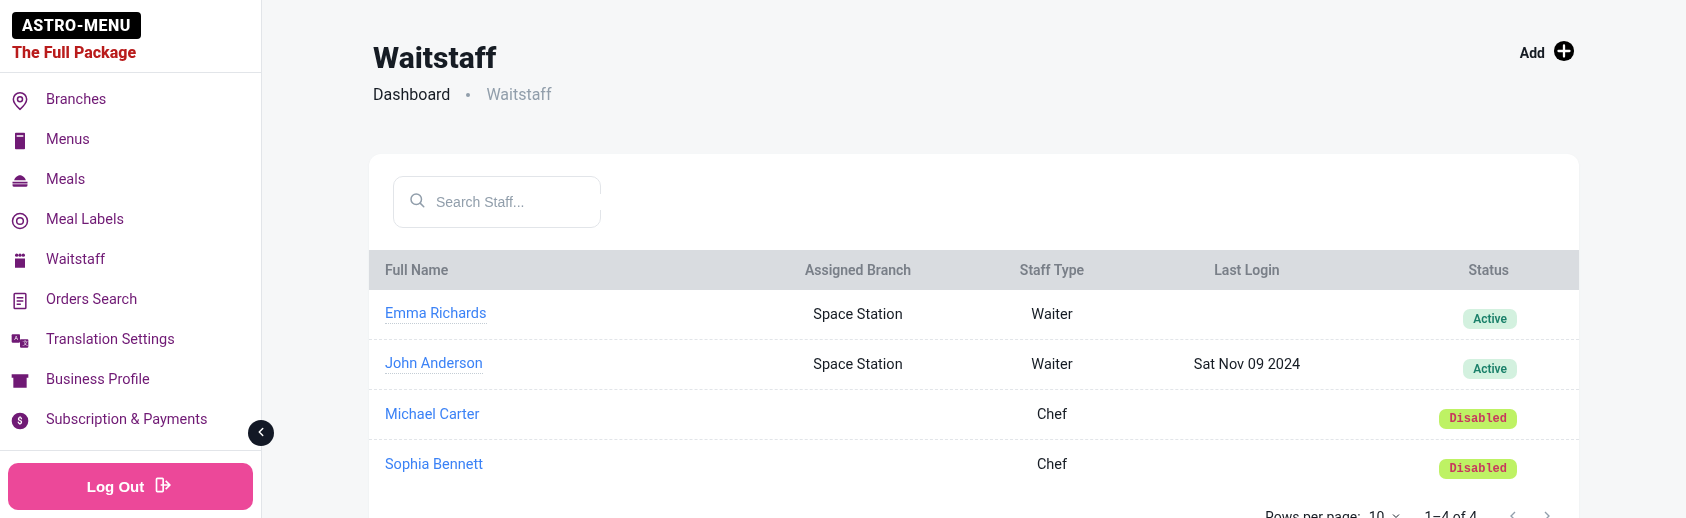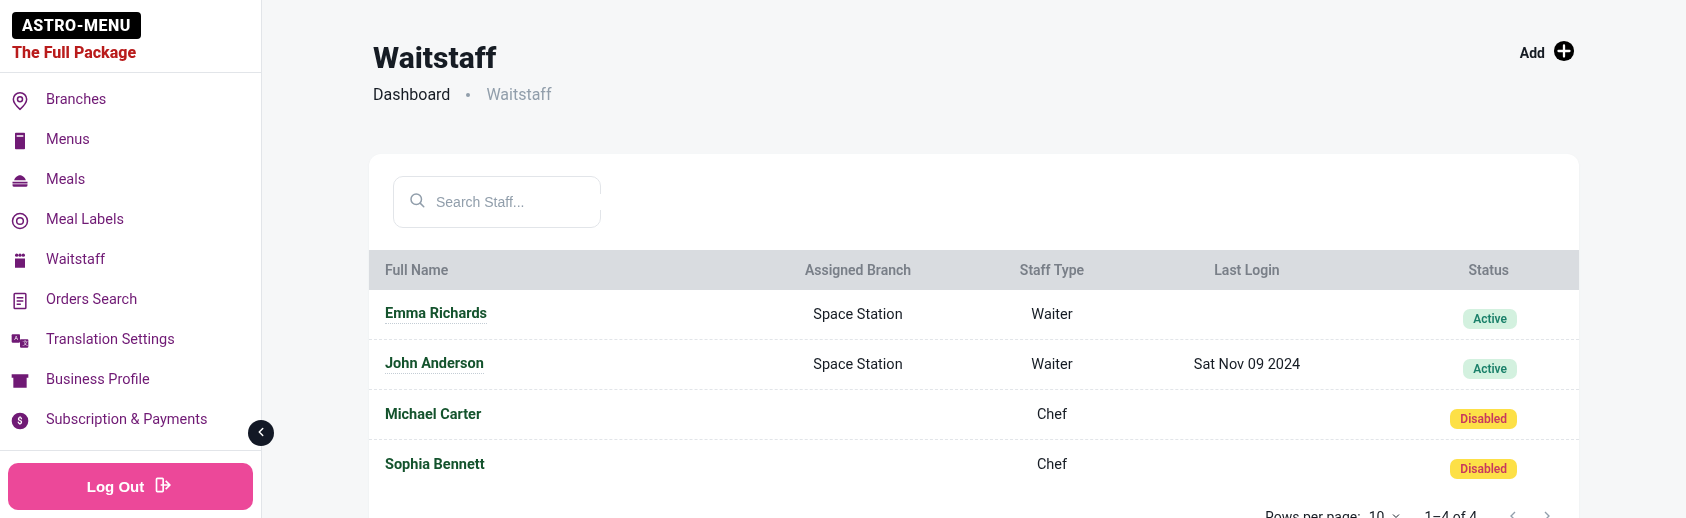--- a/index.html
+++ b/index.html
@@ -44,31 +44,31 @@
     .table-head { display: flex; background: #d9dce0; color: #797f88; font-size: 14px; font-weight: 600; }
     .th { padding: 12px 16px; }
     .th-name { width: 380px; text-align: left; }
     .th-branch { width: 218px; text-align: center; }
     .th-type { width: 170px; text-align: center; }
     .th-login { width: 220px; text-align: center; }
     .th-status { flex: 1; text-align: right; padding-right: 70px; }
     
     .trow { display: flex; align-items: center; border-bottom: 1px dashed #e2e5e9; }
     .td { padding: 10px 16px; font-size: 14.5px; }
-    .td-name { width: 380px; font-weight: 700; color: #14532d; }
+    .td-name { width: 380px; font-weight: 400; color: #3b82f6; }
     .td-branch { width: 218px; text-align: center; color: #161c24; }
     .td-type { width: 170px; text-align: center; color: #161c24; }
     .td-login { width: 220px; text-align: center; color: #161c24; }
     .td-status { flex: 1; text-align: right; padding-right: 62px; margin-top: 9px; }
     .name-underline { display: inline-block; border-bottom: 1px dotted #c4cdd5; padding-bottom: 1px; }
     .trow:last-of-type { border-bottom: none; }
     
     .badge { display: inline-block; padding: 3px 10px; border-radius: 7px; font-size: 12px; font-weight: 600; }
     .badge-active { background: #d3f1df; color: #1b806a; }
-    .badge-disabled { background: #fde047; color: #c8385e; }
+    .badge-disabled { background: #bef264; color: #c8385e; font-family: Liberation Mono, monospace; }
     
     .table-footer { display: flex; justify-content: flex-end; align-items: center; gap: 22px; padding: 14px 18px; font-size: 14px; color: #161c24; }
     .rpp { display: flex; align-items: center; gap: 8px; }
     .rpp-select { display: flex; align-items: flex-start; gap: 6px; cursor: pointer; }
     .rpp-select svg { width: 12px; height: 12px; }
     .pager { display: flex; align-items: center; gap: 6px; }
     .pager-btn { width: 28px; height: 28px; display: flex; align-items: center; justify-content: center; border-radius: 50%; cursor: pointer; color: #919eab; }
     .pager-btn svg { width: 16px; height: 16px; }
   </style>
 </head>

